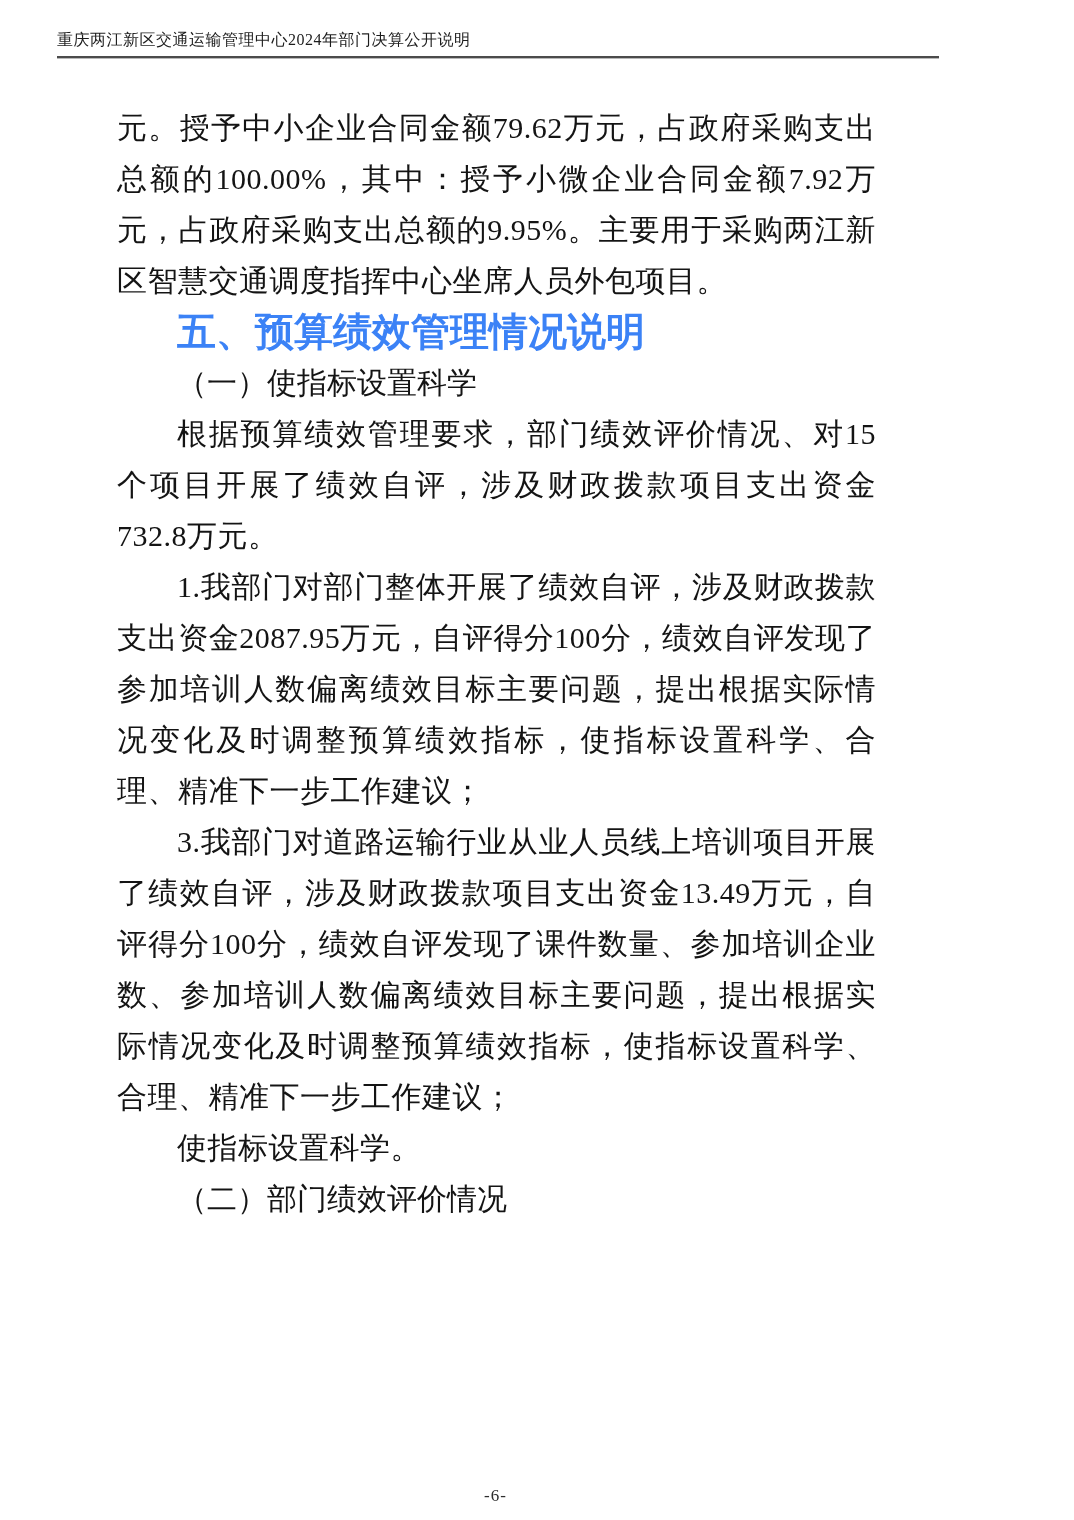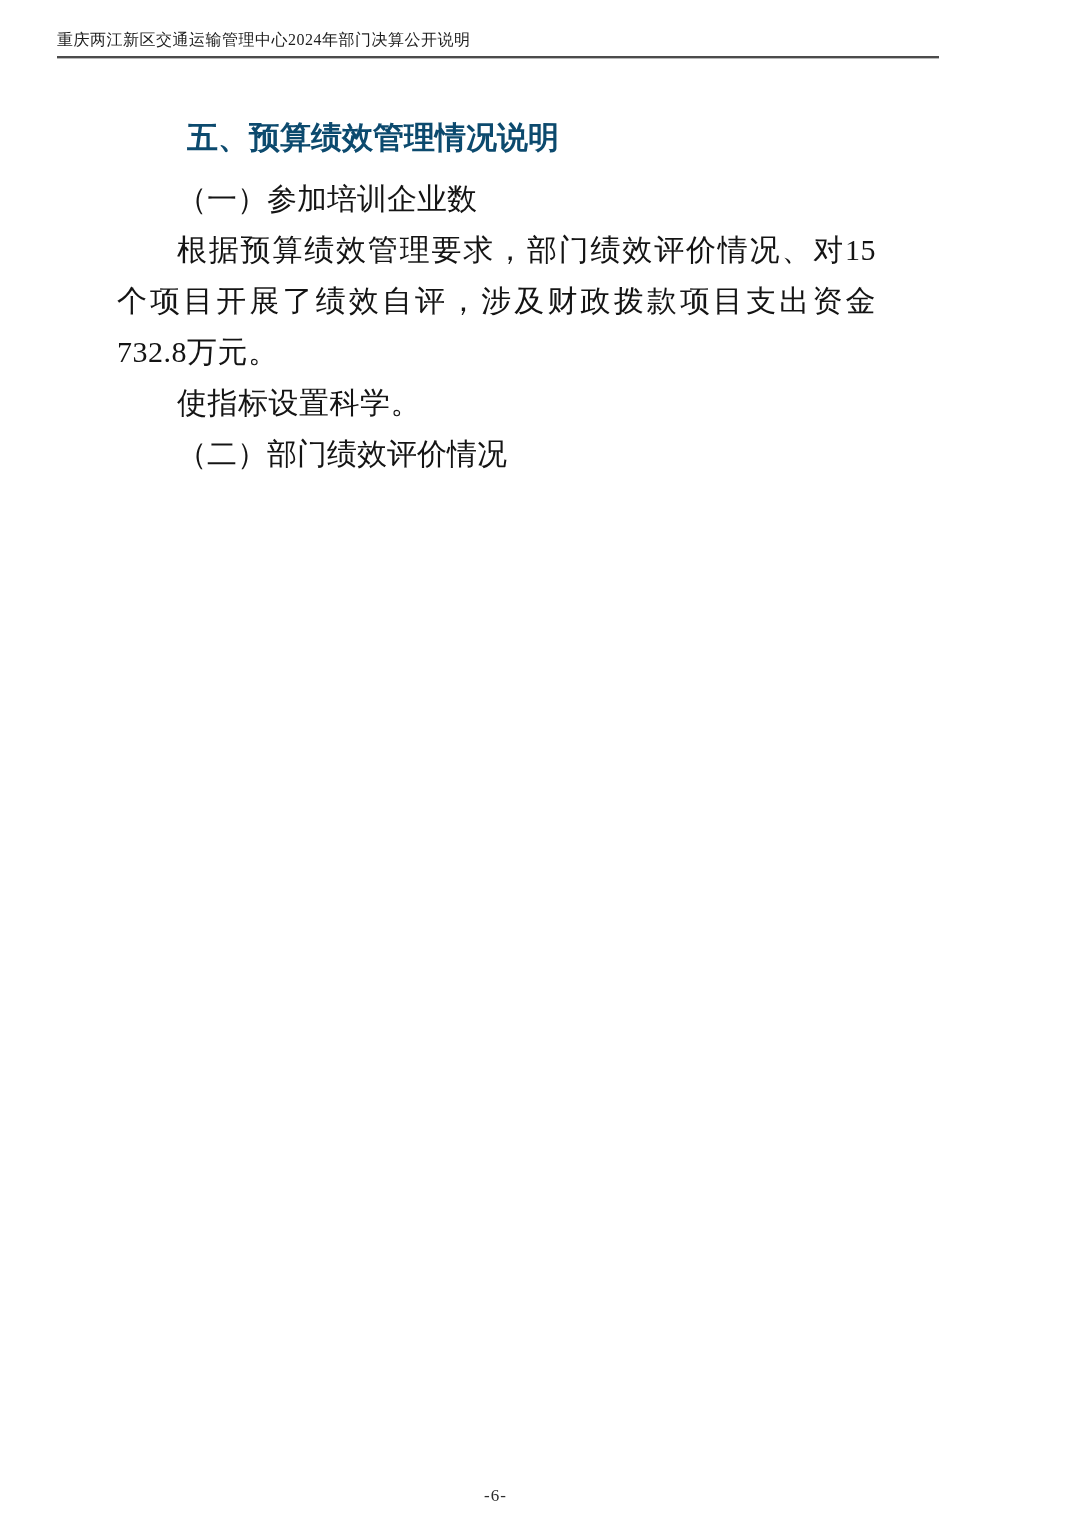--- a/index.html
+++ b/index.html
@@ -50,27 +50,27 @@
     line-height: 51px;
     text-align: justify;
     text-justify: inter-ideograph;
     letter-spacing: 0.5px;
     color: #141414;
   }
   .para.indent {
     text-indent: 60px;
   }
   .section-heading {
-    margin: 10px;
+    margin: 0;
     font-family: "Liberation Sans", "DejaVu Sans", sans-serif;
     font-weight: 700;
-    font-size: 31px;
+    font-size: 39px;
     line-height: 51px;
     text-indent: 60px;
-    color: #0c4a6e;
+    color: #3b82f6;
   }
   .sub-heading {
     margin: 0;
     font-size: 30px;
     line-height: 51px;
     text-indent: 60px;
     color: #141414;
   }
   
   .doc-footer {
@@ -88,29 +88,32 @@
 <body>
 
 <div class="page">
 
   <div class="doc-header">
     <div class="doc-header-title">重庆两江新区交通运输管理中心2024年部门决算公开说明</div>
     <div class="doc-header-rule"></div>
   </div>
 
   <div class="doc-content">
+    <p class="para">元。授予中小企业合同金额79.62万元，占政府采购支出总额的100.00%，其中：授予小微企业合同金额7.92万元，占政府采购支出总额的9.95%。主要用于采购两江新区智慧交通调度指挥中心坐席人员外包项目。</p>
 
     <p class="section-heading">五、预算绩效管理情况说明</p>
 
-    <p class="sub-heading">（一）参加培训企业数</p>
+    <p class="sub-heading">（一）使指标设置科学</p>
 
     <p class="para indent">根据预算绩效管理要求，部门绩效评价情况、对15个项目开展了绩效自评，涉及财政拨款项目支出资金732.8万元。</p>
 
+    <p class="para indent">1.我部门对部门整体开展了绩效自评，涉及财政拨款支出资金2087.95万元，自评得分100分，绩效自评发现了参加培训人数偏离绩效目标主要问题，提出根据实际情况变化及时调整预算绩效指标，使指标设置科学、合理、精准下一步工作建议；</p>
 
 
+    <p class="para indent">3.我部门对道路运输行业从业人员线上培训项目开展了绩效自评，涉及财政拨款项目支出资金13.49万元，自评得分100分，绩效自评发现了课件数量、参加培训企业数、参加培训人数偏离绩效目标主要问题，提出根据实际情况变化及时调整预算绩效指标，使指标设置科学、合理、精准下一步工作建议；</p>
 
 
     <p class="para indent">使指标设置科学。</p>
 
     <p class="sub-heading">（二）部门绩效评价情况</p>
   </div>
 
   <div class="doc-footer">-6-</div>
 
 </div>

